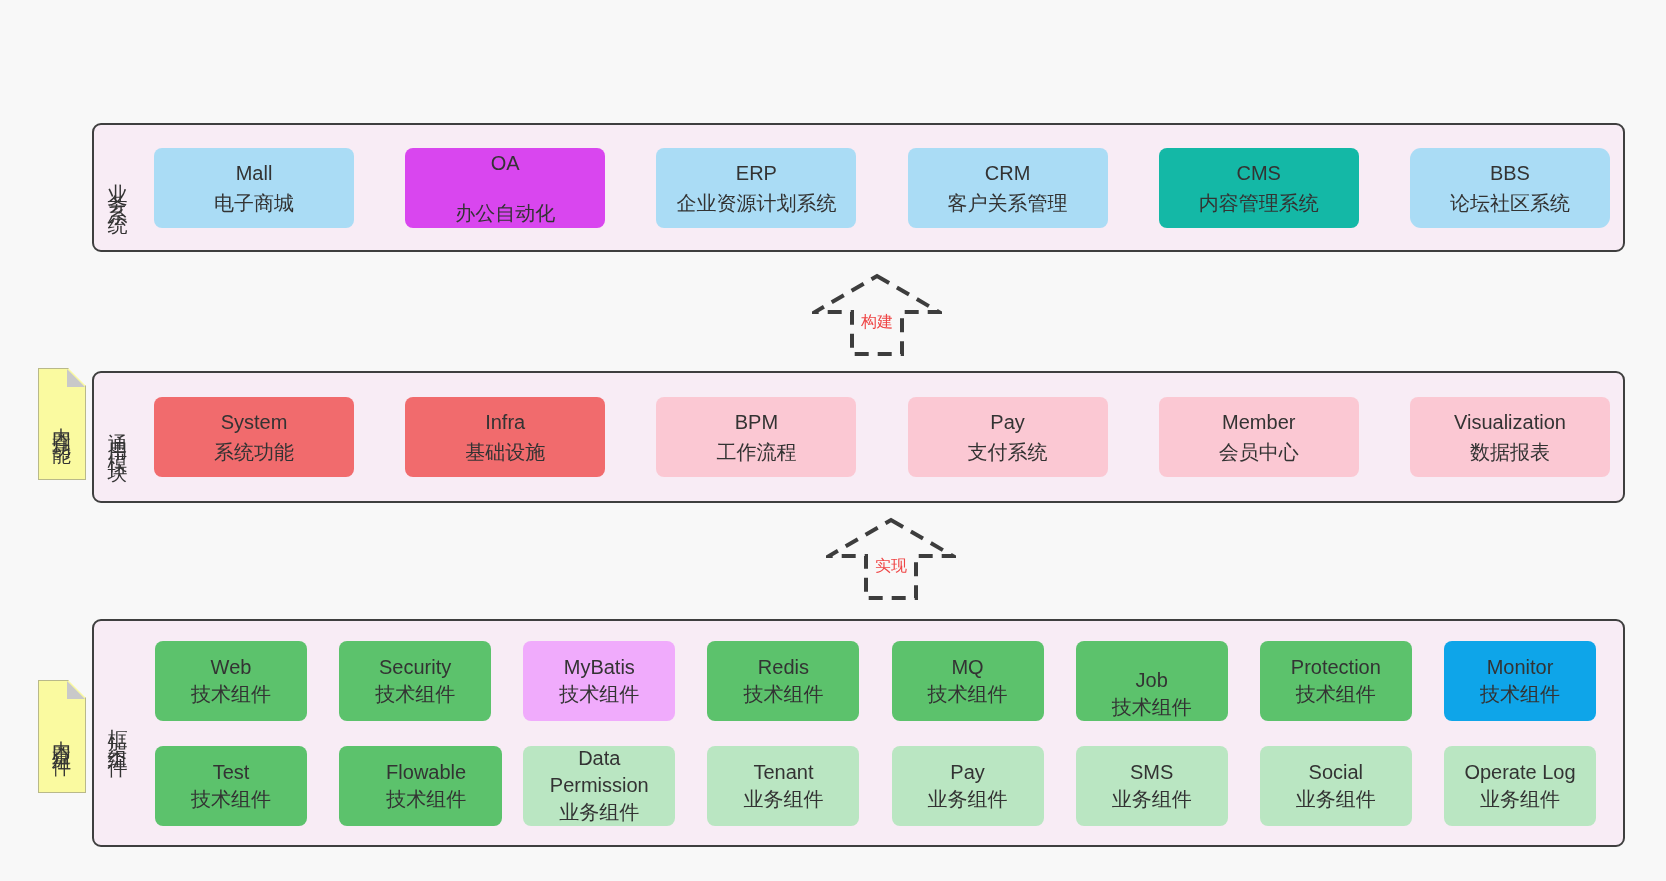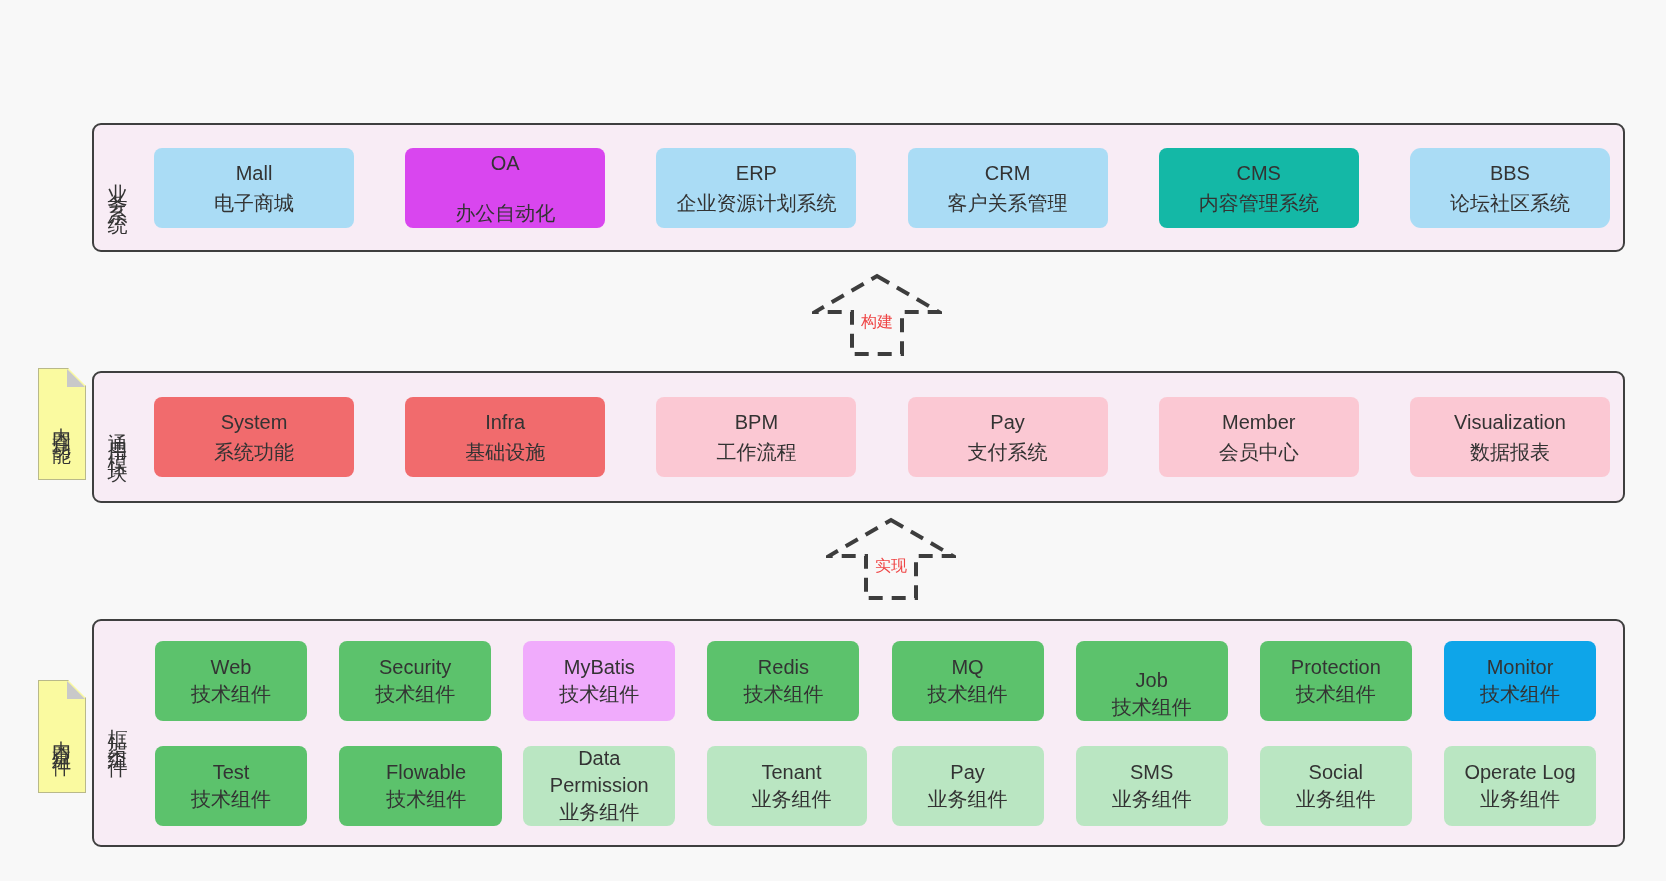--- a/index.html
+++ b/index.html
@@ -265,21 +265,21 @@
       <div class="box-desc">技术组件</div>
     </div>
     <div class="box" style="background: rgb(92, 194, 108); padding-left: 11px;">
       <div class="box-name">Flowable</div>
       <div class="box-desc">技术组件</div>
     </div>
     <div class="box" style="background: rgb(186, 230, 194);">
       <div class="box-name">Data Permission</div>
       <div class="box-desc">业务组件</div>
     </div>
-    <div class="box" style="background: rgb(186, 230, 194); padding-left: 8px;">
+    <div class="box" style="background: rgb(186, 230, 194);">
       <div class="box-name">Tenant</div>
       <div class="box-desc">业务组件</div>
     </div>
     <div class="box" style="background: rgb(186, 230, 194);">
       <div class="box-name">Pay</div>
       <div class="box-desc">业务组件</div>
     </div>
     <div class="box" style="background: rgb(186, 230, 194);">
       <div class="box-name">SMS</div>
       <div class="box-desc">业务组件</div>

